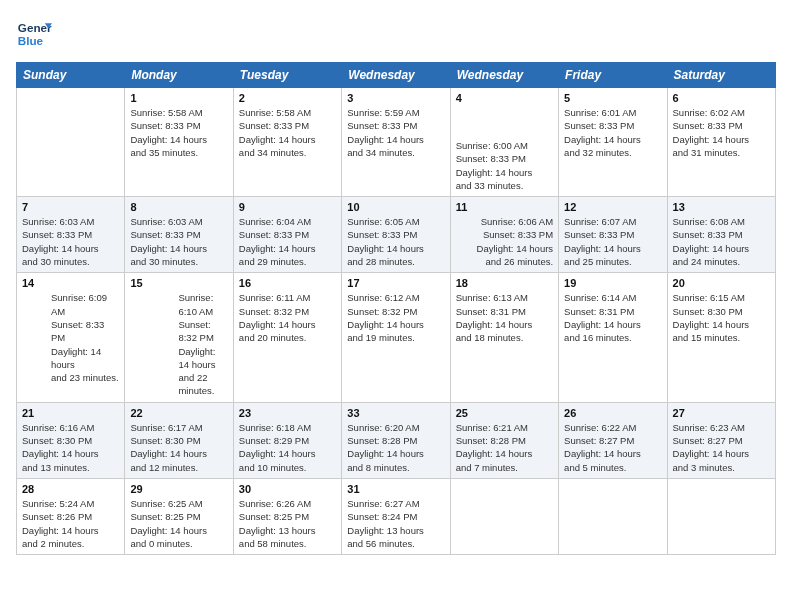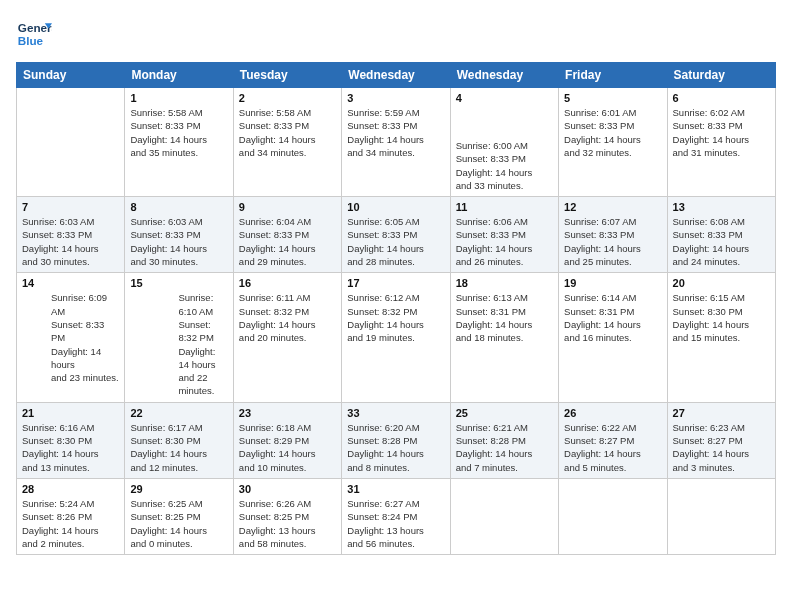--- a/index.html
+++ b/index.html
@@ -48,20 +48,21 @@
       border-collapse: collapse;
     }
     .calendar th {
       background: #2a6db5;
       color: #fff;
       font-size: 12px;
       font-weight: bold;
       padding: 5px 6px;
       text-align: left;
       border: 1px solid #2a6db5;
+      font-style: italic;
     }
     .calendar td {
       border: 1px solid #ccc;
       vertical-align: top;
       padding: 4px 5px;
       width: 108px;
       min-height: 78px;
       font-size: 10px;
       color: #333;
       background: #fff;
@@ -191,21 +192,21 @@
           </td>
           <td>
             <div class="day-number">10</div>
             <div class="day-info" style="white-space: pre-line;">Sunrise: 6:05 AM
 Sunset: 8:33 PM
 Daylight: 14 hours
 and 28 minutes.</div>
           </td>
           <td>
             <div class="day-number">11</div>
-            <div class="day-info" style="white-space: pre-line;">Sunrise: 6:06 AM
+            <div class="day-info" style="white-space: pre-line; text-align: right;">Sunrise: 6:06 AM
 Sunset: 8:33 PM
 Daylight: 14 hours
 and 26 minutes.</div>
           </td>
           <td>
             <div class="day-number">12</div>
             <div class="day-info" style="white-space: pre-line;">Sunrise: 6:07 AM
 Sunset: 8:33 PM
 Daylight: 14 hours
 and 25 minutes.</div>

